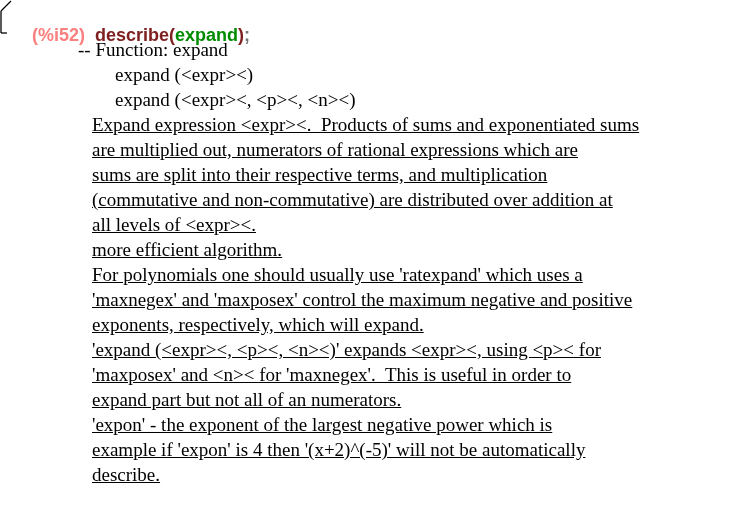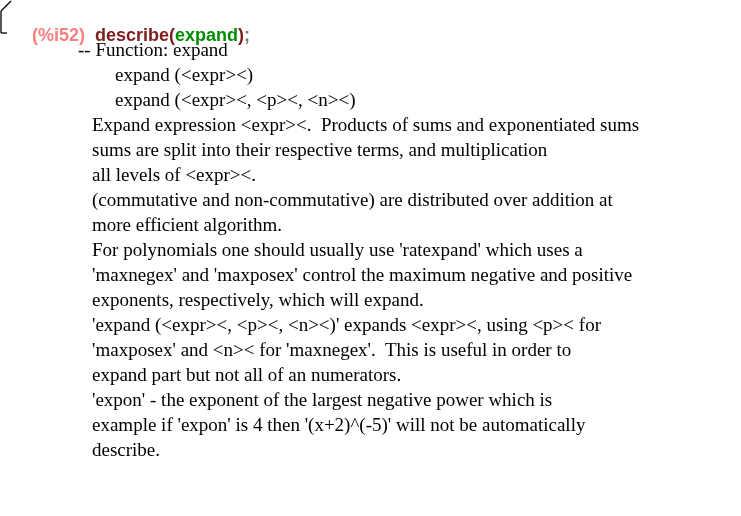--- a/index.html
+++ b/index.html
@@ -43,21 +43,21 @@
     width: 596px;
     color: #000000;
     font-size: 19px;
     line-height: 25px;
   }
   .doc-line {
     white-space: pre;
   }
   .doc-line.header    { margin-left: 78px; }
   .doc-line.signature { margin-left: 115px; }
-  .doc-line.body      { margin-left: 92px; }
+  .doc-line.body      { margin-left: 92px; text-decoration: underline; }
 </style>
 </head>
 <body>
 
 <div class="document">
 
   <svg class="cell-bracket" viewBox="0 0 16 40" width="16" height="40">
     <line x1="11" y1="1" x2="1" y2="11" stroke="#000000" stroke-width="1.3"></line>
     <line x1="1" y1="11" x2="1" y2="33" stroke="#000000" stroke-width="1.3"></line>
     <line x1="1" y1="33" x2="7" y2="33" stroke="#000000" stroke-width="1.3"></line>
@@ -65,23 +65,24 @@
 
   <div class="input-line">
     <span class="prompt">(%i52)</span><span id="code-tokens"><span style="color: rgb(127, 32, 32);">describe(</span><span style="color: rgb(0, 140, 0);">expand</span><span style="color: rgb(127, 32, 32);">)</span><span style="color: rgb(119, 119, 119);">;</span></span>
   </div>
 
   <div class="help-output" id="doc-lines">
       <div class="doc-line header">-- Function: expand</div>
       <div class="doc-line signature">expand (&lt;expr&gt;&lt;)</div>
       <div class="doc-line signature">expand (&lt;expr&gt;&lt;, &lt;p&gt;&lt;, &lt;n&gt;&lt;)</div>
       <div class="doc-line body">Expand expression &lt;expr&gt;&lt;.  Products of sums and exponentiated sums</div>
+      <div class="doc-line body">are multiplied out, numerators of rational expressions which are</div>
       <div class="doc-line body">sums are split into their respective terms, and multiplication</div>
+      <div class="doc-line body">(commutative and non-commutative) are distributed over addition at</div>
       <div class="doc-line body">all levels of &lt;expr&gt;&lt;.</div>
-      <div class="doc-line body">(commutative and non-commutative) are distributed over addition at</div>
       <div class="doc-line body">more efficient algorithm.</div>
       <div class="doc-line body">For polynomials one should usually use 'ratexpand' which uses a</div>
       <div class="doc-line body">'maxnegex' and 'maxposex' control the maximum negative and positive</div>
       <div class="doc-line body">exponents, respectively, which will expand.</div>
       <div class="doc-line body">'expand (&lt;expr&gt;&lt;, &lt;p&gt;&lt;, &lt;n&gt;&lt;)' expands &lt;expr&gt;&lt;, using &lt;p&gt;&lt; for</div>
       <div class="doc-line body">'maxposex' and &lt;n&gt;&lt; for 'maxnegex'.  This is useful in order to</div>
       <div class="doc-line body">expand part but not all of an numerators.</div>
       <div class="doc-line body">'expon' - the exponent of the largest negative power which is</div>
       <div class="doc-line body">example if 'expon' is 4 then '(x+2)^(-5)' will not be automatically</div>
       <div class="doc-line body">describe.</div>

